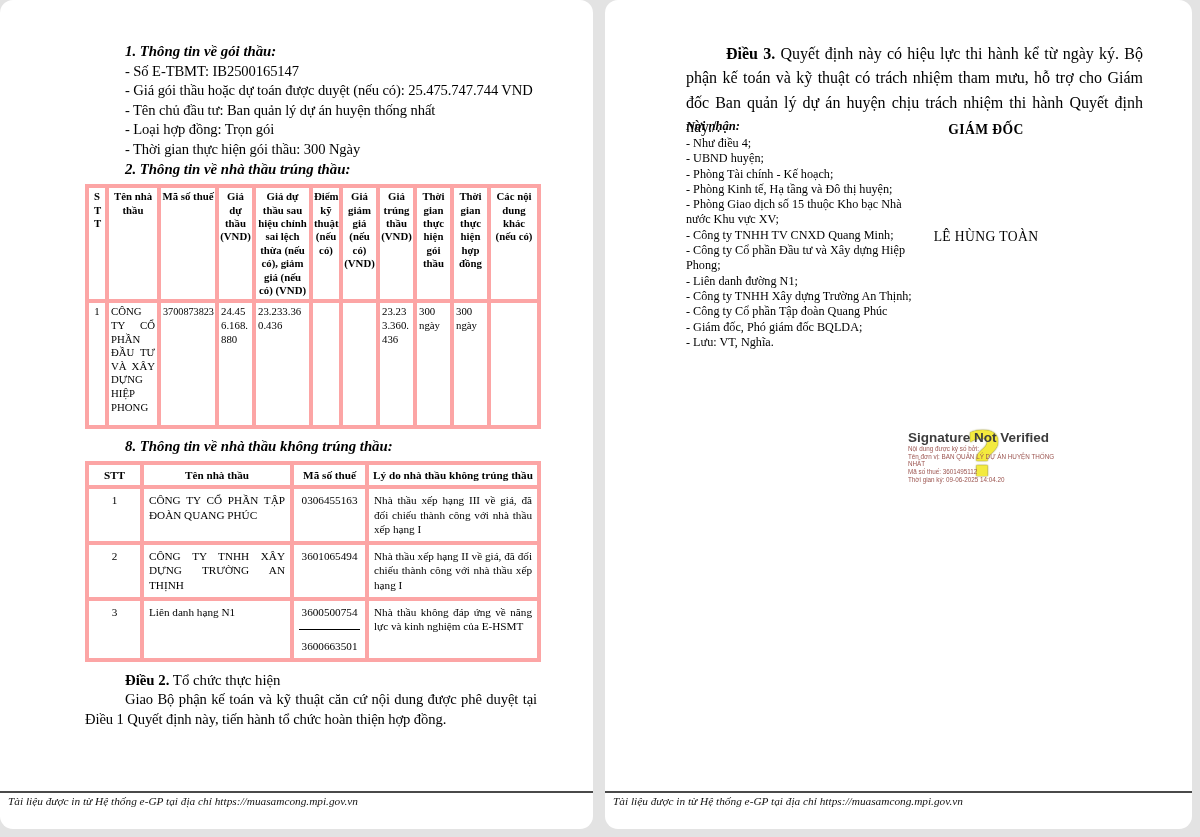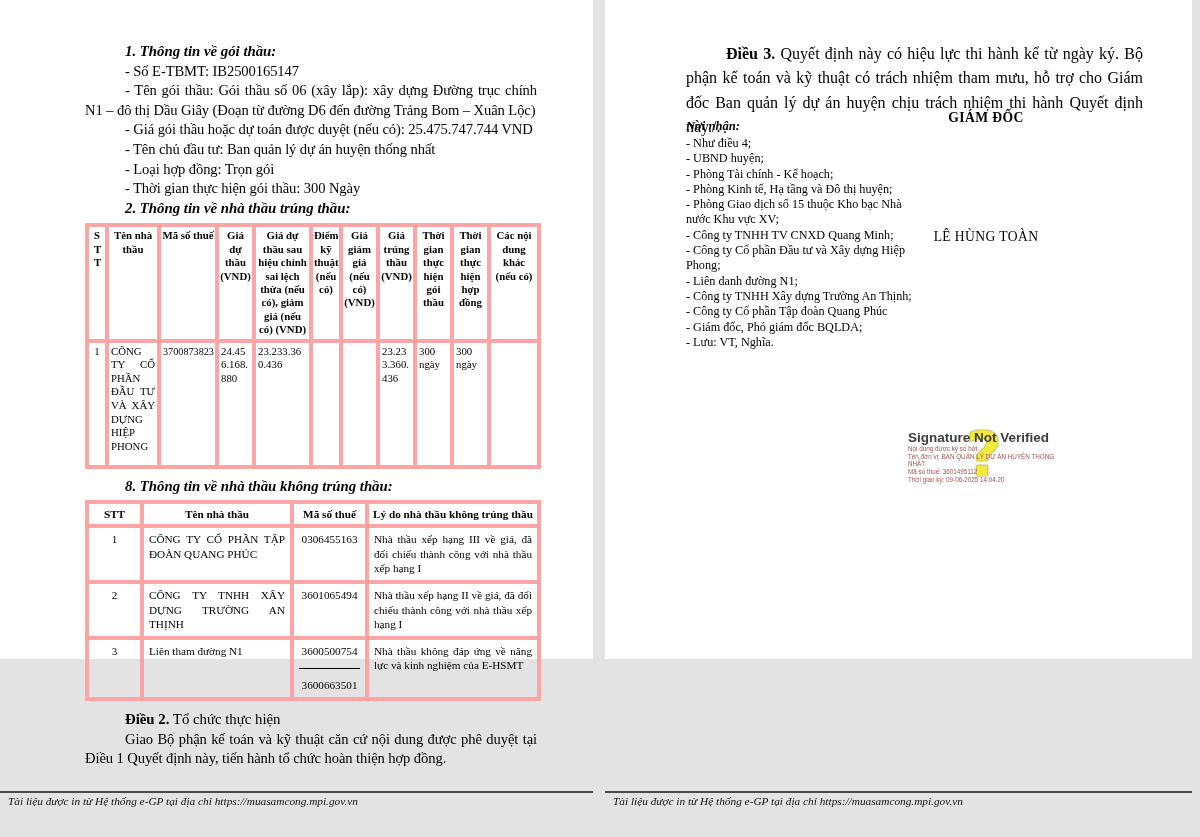--- a/index.html
+++ b/index.html
@@ -1,21 +1,21 @@
 <!DOCTYPE html>
 <html><head>
 <meta charset="utf-8">
 <style>
   html,body{margin:0;padding:0;}
   body{
     width:1200px;height:837px;position:relative;overflow:hidden;
     background:#e3e3e3;color:#000;
     font-family:"Liberation Serif","DejaVu Serif",serif;
   }
-  .page{position:absolute;top:0;height:659px;background:#ffffff;}
+  .page{position:absolute;top:0;height:829px;background:#ffffff;border-radius:13px;}
   #page-left{left:0;width:593px;}
   #page-right{left:605px;width:587px;}
 
   p{margin:0;}
   .pl-content{position:absolute;left:85px;top:42px;width:452px;}
   .body-line{font-size:14.6px;line-height:19.6px;text-align:justify;text-indent:40px;letter-spacing:-0.1px;}
   .sec-heading{font-size:14.8px;line-height:19.6px;font-weight:bold;font-style:italic;text-indent:40px;}
 
   table{border-collapse:collapse;table-layout:fixed;}
   table.doc-table{width:452px;border:2px solid #000;}
@@ -46,42 +46,41 @@
   .footer-rule{position:absolute;left:0;right:0;top:791px;border-top:2px solid #4a4a4a;}
   .footer-text{position:absolute;left:8px;top:795px;font-style:italic;font-size:11.3px;color:#111;}
 
   .pr-content{position:absolute;left:81px;top:42px;width:457px;}
   .dieu3{font-size:16px;line-height:24.4px;text-align:justify;text-indent:40px;}
 
   .recipients{position:absolute;left:81px;top:119px;width:228px;}
   .recipients-heading{font-weight:bold;font-style:italic;font-size:12.6px;margin-bottom:2px;font-family:Liberation Serif, serif;}
   .recipient{font-size:12.2px;line-height:15.3px;}
 
-  .director-title{position:absolute;left:271px;top:110px;width:220px;text-align:center;
+  .director-title{position:absolute;left:271px;top:122px;width:220px;text-align:center;
     font-weight:bold;font-size:13.6px;letter-spacing:0.4px;}
   .signer-name{position:absolute;left:271px;top:229px;width:220px;text-align:center;
     font-weight:normal;font-size:13.6px;letter-spacing:0.4px;}
 
   .stamp{position:absolute;left:303px;top:430px;width:210px;
     font-family:"Liberation Sans","DejaVu Sans",sans-serif;}
   .stamp-q{position:absolute;left:58px;top:-12px;z-index:1;
     font-family:"DejaVu Sans",sans-serif;font-weight:bold;font-size:62px;
     color:#f3ea3e;text-shadow:0 0 1px #8f8a22,0 0 2px #8f8a22;}
   .stamp-status{position:relative;z-index:2;font-size:13.5px;color:#3d3d3d;font-weight:bold;}
   .stamp-line{position:relative;z-index:2;font-size:6.3px;line-height:7.7px;color:#9c5550;width:152px;}
 </style>
 </head>
 <body>
 
 <div class="page" id="page-left">
   <div class="pl-content">
 
     <p class="sec-heading">1. Thông tin về gói thầu:</p>
     <p class="body-line">- Số E-TBMT: IB2500165147</p>
-    <p class="body-line">- Tên gói thầu: Gói thầu số 06 (xây lắp): xây dựng Đường trục chính N1 – đô thị Dầu Giây (Đoạn từ đường D6 đến đường Trảng Bom – Xuân Lộc)</p>
     <p class="body-line">- Giá gói thầu hoặc dự toán được duyệt (nếu có): 25.475.747.744 VND</p>
     <p class="body-line">- Tên chủ đầu tư: Ban quản lý dự án huyện thống nhất</p>
     <p class="body-line">- Loại hợp đồng: Trọn gói</p>
     <p class="body-line">- Thời gian thực hiện gói thầu: 300 Ngày</p>
 
     <p class="sec-heading">2. Thông tin về nhà thầu trúng thầu:</p>
 
     <table class="doc-table winner">
       <colgroup>
         <col style="width:20px">
@@ -153,21 +152,21 @@
           <td class="just">Nhà thầu xếp hạng III về giá, đã đối chiếu thành công với nhà thầu xếp hạng I</td>
         </tr>
         <tr>
           <td class="c">2</td>
           <td class="just">CÔNG TY TNHH XÂY DỰNG TRƯỜNG AN THỊNH</td>
           <td class="c">3601065494</td>
           <td class="just">Nhà thầu xếp hạng II về giá, đã đối chiếu thành công với nhà thầu xếp hạng I</td>
         </tr>
         <tr>
           <td class="c">3</td>
-          <td>Liên tham đường N1</td>
+          <td>Liên danh hạng N1</td>
           <td class="c">
             <div>3600500754</div>
             <div class="tax-sep"></div>
             <div>3600663501</div>
           </td>
           <td class="just">Nhà thầu không đáp ứng về năng lực và kinh nghiệm của E-HSMT</td>
         </tr>
       </tbody>
     </table>
 

